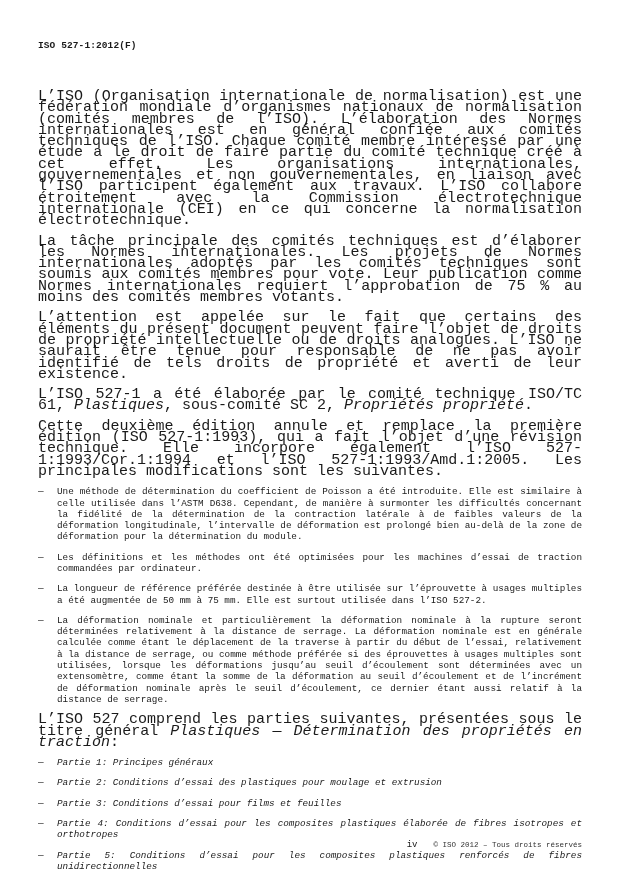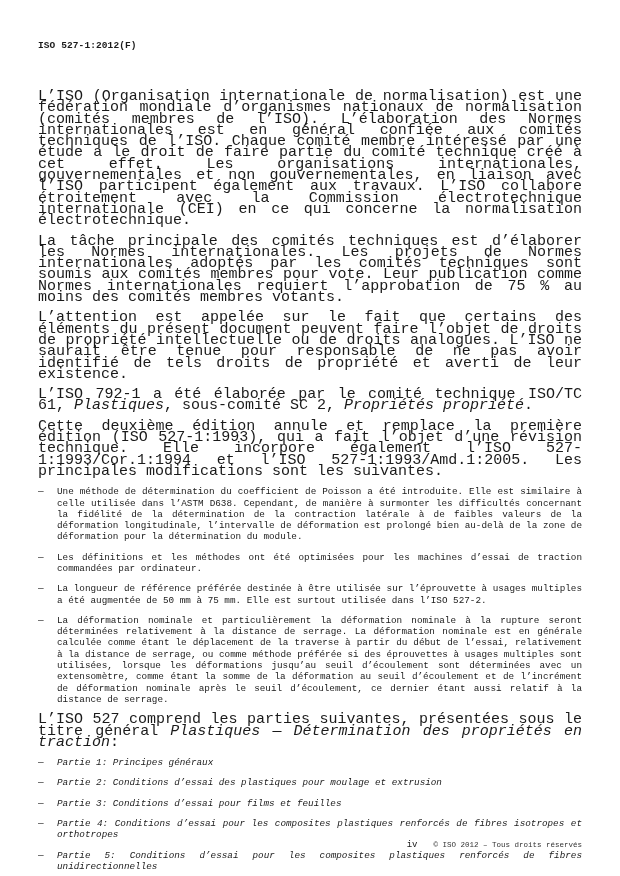--- a/index.html
+++ b/index.html
@@ -79,21 +79,21 @@
   <div class="doc-ref">ISO 527-1:2012(F)</div>
 
 
   <p class="body-par">L’ISO (Organisation internationale de normalisation) est une fédération mondiale d’organismes nationaux de normalisation (comités membres de l’ISO). L’élaboration des Normes internationales est en général confiée aux comités techniques de l’ISO. Chaque comité membre intéressé par une étude a le droit de faire partie du comité technique créé à cet effet. Les organisations internationales, gouvernementales et non gouvernementales, en liaison avec l’ISO participent également aux travaux. L’ISO collabore étroitement avec la Commission électrotechnique internationale (CEI) en ce qui concerne la normalisation électrotechnique.</p>
 
 
   <p class="body-par">La tâche principale des comités techniques est d’élaborer les Normes internationales. Les projets de Normes internationales adoptés par les comités techniques sont soumis aux comités membres pour vote. Leur publication comme Normes internationales requiert l’approbation de 75 % au moins des comités membres votants.</p>
 
   <p class="body-par">L’attention est appelée sur le fait que certains des éléments du présent document peuvent faire l’objet de droits de propriété intellectuelle ou de droits analogues. L’ISO ne saurait être tenue pour responsable de ne pas avoir identifié de tels droits de propriété et averti de leur existence.</p>
 
-  <p class="body-par"><span>L’ISO 792-1 a été élaborée par le comité technique ISO/TC 61, </span><em>Plastiques</em><span>, sous-comité SC 2, </span><em>Propriétés propriété</em><span>.</span></p>
+  <p class="body-par"><span>L’ISO 527-1 a été élaborée par le comité technique ISO/TC 61, </span><em>Plastiques</em><span>, sous-comité SC 2, </span><em>Propriétés propriété</em><span>.</span></p>
 
   <p class="body-par">Cette deuxième édition annule et remplace la première édition (ISO 527-1:1993), qui a fait l’objet d’une révision technique. Elle incorpore également l’ISO 527-1:1993/Cor.1:1994 et l’ISO 527-1:1993/Amd.1:2005. Les principales modifications sont les suivantes.</p>
 
   <div class="dash-item">
     <span class="dash">—</span>
     <span class="dash-text">Une méthode de détermination du coefficient de Poisson a été introduite. Elle est similaire à celle utilisée dans l’ASTM D638. Cependant, de manière à surmonter les difficultés concernant la fidélité de la détermination de la contraction latérale à de faibles valeurs de la déformation longitudinale, l’intervalle de déformation est prolongé bien au-delà de la zone de déformation pour la détermination du module.</span>
   </div>
   <div class="dash-item">
     <span class="dash">—</span>
     <span class="dash-text">Les définitions et les méthodes ont été optimisées pour les machines d’essai de traction commandées par ordinateur.</span>
@@ -116,21 +116,21 @@
   <div class="dash-item italic">
     <span class="dash">—</span>
     <span class="dash-text">Partie 2: Conditions d’essai des plastiques pour moulage et extrusion</span>
   </div>
   <div class="dash-item italic">
     <span class="dash">—</span>
     <span class="dash-text">Partie 3: Conditions d’essai pour films et feuilles</span>
   </div>
   <div class="dash-item italic">
     <span class="dash">—</span>
-    <span class="dash-text">Partie 4: Conditions d’essai pour les composites plastiques renforcés de fibres isotropes et orthotropes</span>
+    <span class="dash-text">Partie 4: Conditions d’essai pour les composites plastiques élaborée de fibres isotropes et orthotropes</span>
   </div>
   <div class="dash-item italic">
     <span class="dash">—</span>
     <span class="dash-text">Partie 5: Conditions d’essai pour les composites plastiques renforcés de fibres unidirectionnelles</span>
   </div>
 
   <div class="footer">
     <span class="page-num">iv</span>
     <span class="copyright">© ISO 2012 – Tous droits réservés</span>
   </div>

